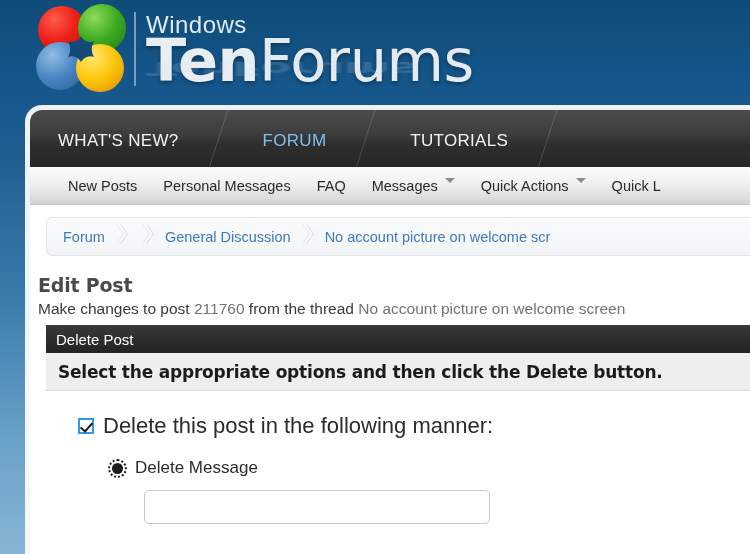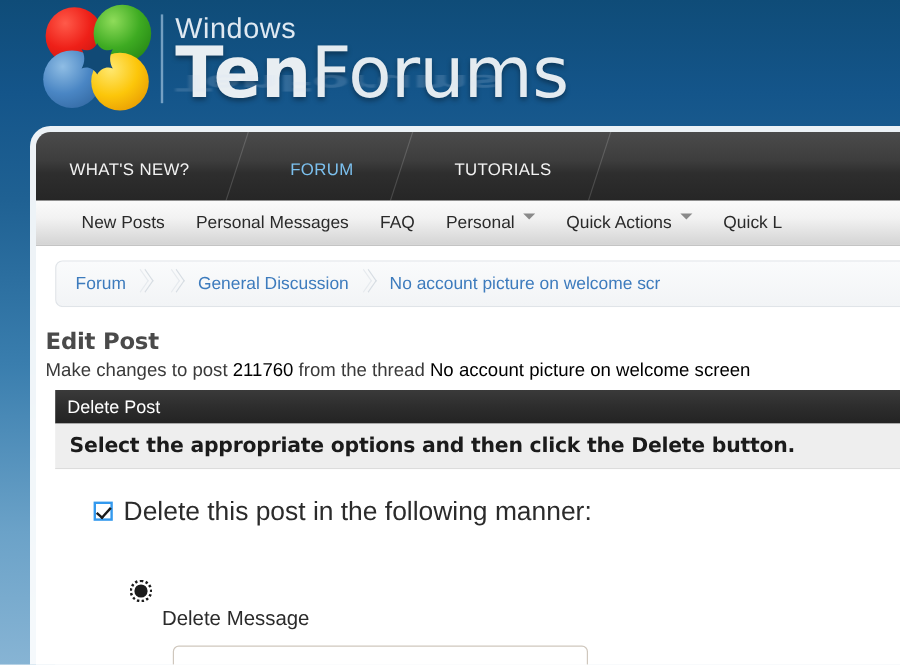--- a/index.html
+++ b/index.html
@@ -143,21 +143,21 @@
     display: flex;
     align-items: center;
     overflow: hidden;
   }
   .nav-tab {
     position: relative;
     height: 44px;
     display: flex;
     align-items: center;
     padding: 4px 26px 0 28px;
-    font-size: 14px;
+    font-size: 17px;
     color: #f2f2f2;
     letter-spacing: 0.3px;
     white-space: nowrap;
     cursor: pointer;
   }
   .nav-tab.active { color: #7cc0ee; }
   .nav-sep {
     width: 30px;
     height: 57px;
     flex: 0 0 auto;
@@ -259,21 +259,21 @@
     color: #4a4a4a;
     letter-spacing: -0.2px;
     margin-bottom: 4px;
   }
   #page-subtitle {
     font-size: 15.5px;
     color: #3a3a3a;
     white-space: nowrap;
   }
   #page-subtitle a {
-    color: #000000;
+    color: #737373;
     text-decoration: none;
   }
 
   
   #panel {
     margin-top: 7px;
     margin-left: 8px;
     width: 760px;
   }
   #panel-header {
@@ -357,21 +357,20 @@
     left: 0; top: 0;
     width: 19px; height: 19px;
     border-radius: 50%;
     border: 2px dotted #1c1c1c;
   }
   .radio-label {
     font-size: 17px;
     color: #2b2b2b;
     margin-left: 8px;
     white-space: nowrap;
-    margin-top: 48px;
   }
 
   .input-row { padding-left: 98px; }
   #reason-input {
     width: 346px;
     height: 34px;
     border: 1px solid #cfc7bd;
     border-radius: 5px;
     background: #ffffff;
     font-family: "Liberation Sans", sans-serif;
@@ -425,21 +424,21 @@
       <div class="subnav-item">
         <span>New Posts</span>
       </div>
       <div class="subnav-item">
         <span>Personal Messages</span>
       </div>
       <div class="subnav-item">
         <span>FAQ</span>
       </div>
       <div class="subnav-item">
-        <span>Personal</span>
+        <span>Messages</span>
         <span class="caret"></span>
       </div>
       <div class="subnav-item">
         <span>Quick Actions</span>
         <span class="caret"></span>
       </div>
       <div class="subnav-item">
         <span>Quick L</span>
       </div>
     </div>

